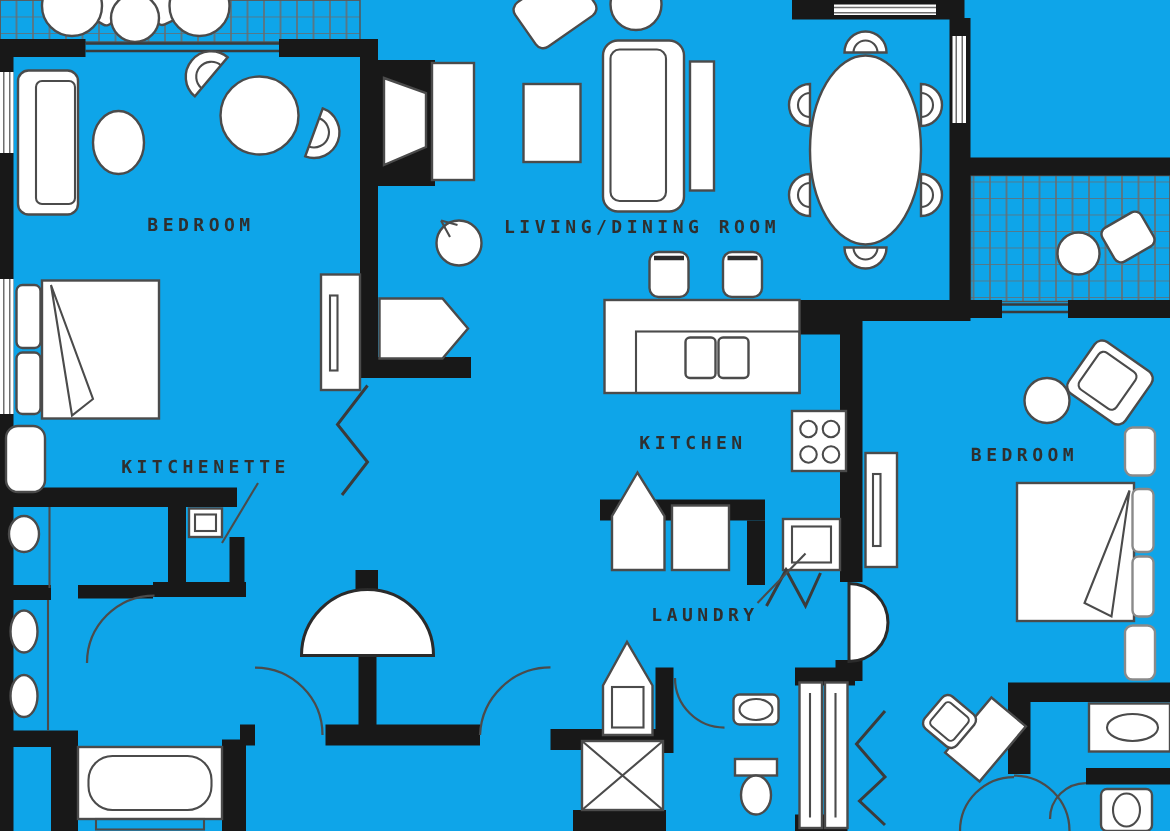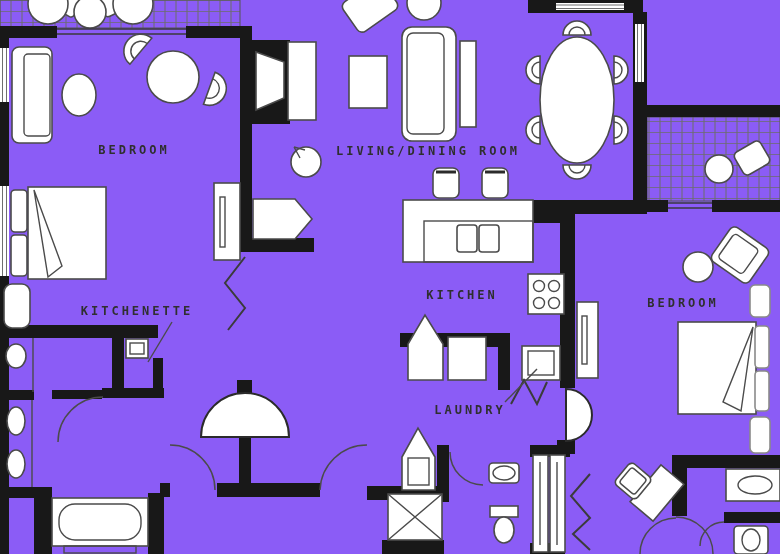--- a/index.html
+++ b/index.html
@@ -1,16 +1,16 @@
 <!DOCTYPE html>
 <html><head>
 <meta charset="utf-8">
 <style>
   html,body{margin:0;padding:0;background:#ffffff;}
-  .stage{position:relative;width:780px;height:554px;background:#8b5cf6;overflow:hidden;
+  .stage{position:relative;width:780px;height:554px;background:#0ea5e9;overflow:hidden;
          font-family:"DejaVu Sans Mono","Liberation Mono",monospace;}
   svg{display:block;}
   .plan-label{font-family:"DejaVu Sans Mono","Liberation Mono",monospace;
               font-size:12px;letter-spacing:3px;fill:#2f2f2f;font-weight:600;}
   .furn{fill:#ffffff;stroke:#4b4b4b;stroke-width:1.6;}
   .furn-thin{fill:none;stroke:#4b4b4b;stroke-width:1.4;}
   .furn-gray{fill:#ffffff;stroke:#8a8a8a;stroke-width:1.6;}
   .wall{fill:#181818;stroke:none;}
   .arc{fill:none;stroke:#4b4b4b;stroke-width:1.5;}
   .zig{fill:none;stroke:#3b3b3b;stroke-width:2;}

